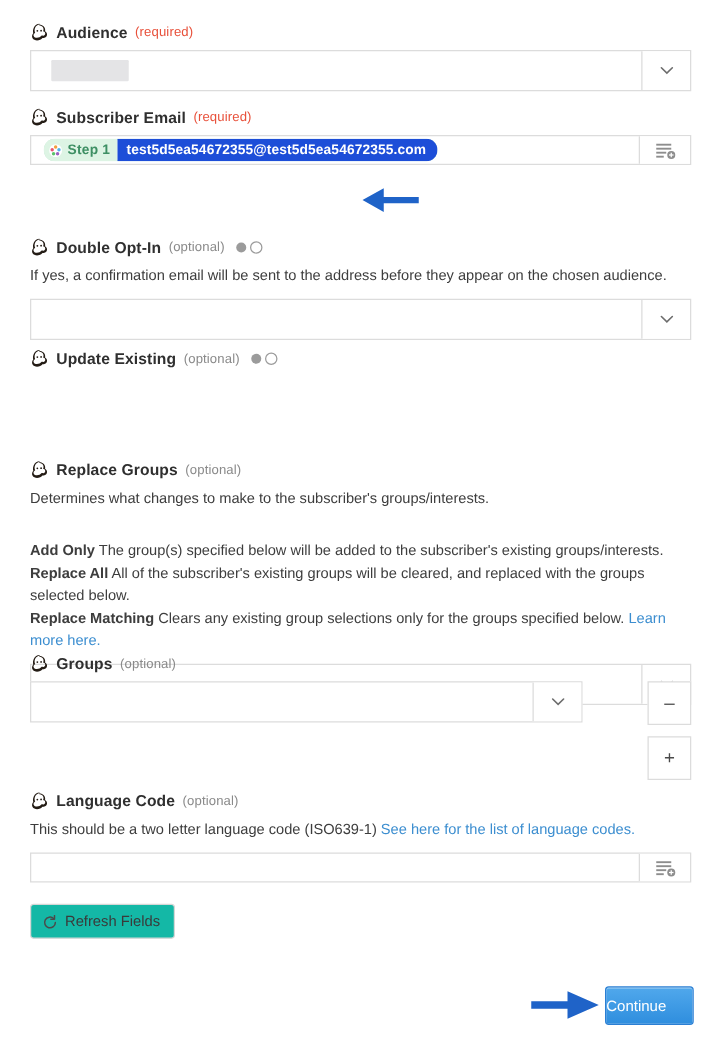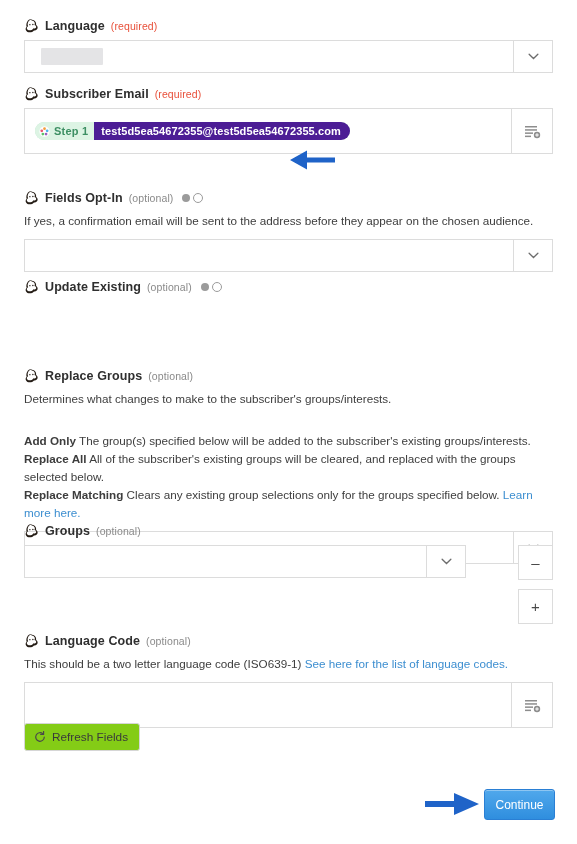--- a/index.html
+++ b/index.html
@@ -22,64 +22,64 @@
   .dot.filled{background:#9b9b9b;}
   .dot.hollow{background:#fff;border:1px solid #9b9b9b;}
 
   
   .help{font-size:11.7px;line-height:18px;color:#3d3d3d;margin:0 0 9px 0;}
   .help b{font-weight:bold;}
   .lnk{color:#3c8ed0;text-decoration:none;}
 
   
   .input-wrap{display:flex;align-items:stretch;border:1px solid #dcdcdc;background:#fff;height:33px;box-sizing:border-box;}
-  .input-wrap.tall{height:46px;}
+  .input-wrap.tall{height:24px;}
   .input-body{flex:1 1 auto;display:flex;align-items:center;padding:0 10px;font-size:12.5px;color:#333;overflow:hidden;}
   .redact{width:62px;height:17px;background:#e4e4e6;border-radius:1px;margin-left:6px;}
   .caret-btn{flex:0 0 38px;border-left:1px solid #dcdcdc;display:flex;align-items:center;justify-content:center;background:#fff;}
   .caret{width:11px;height:7px;}
   .fx-btn{flex:0 0 40px;border-left:1px solid #dcdcdc;display:flex;align-items:center;justify-content:center;background:#fff;}
 
   
   .pill{display:inline-flex;align-items:stretch;height:18px;border-radius:9px;overflow:hidden;
         font-size:11px;line-height:18px;box-shadow:0 0 0 1px rgba(70,180,120,.35) inset;}
   .pill-step{display:flex;align-items:center;gap:4px;background:#ddf4e4;color:#3d8f63;padding:0 6px 0 4px;font-weight:bold;letter-spacing:.2px;}
-  .pill-val{background:#4c1d95;color:#ffffff;padding:0 9px 0 7px;font-weight:bold;white-space:nowrap;letter-spacing:.1px;}
+  .pill-val{background:#1d4ed8;color:#ffffff;padding:0 9px 0 7px;font-weight:bold;white-space:nowrap;letter-spacing:.1px;}
   .zapdot{width:11px;height:11px;flex:0 0 11px;}
 
   
   .sq-col{position:absolute;right:24px;display:flex;flex-direction:column;gap:9px;}
   .sq{width:35px;height:35px;border:1px solid #dcdcdc;background:#fff;display:flex;align-items:center;justify-content:center;
       font-size:15px;color:#4a4a4a;box-sizing:border-box;}
 
   
-  .refresh{display:inline-flex;align-items:center;gap:6px;border:1px solid #d6d6d6;background:#84cc16;border-radius:3px;
+  .refresh{display:inline-flex;align-items:flex-end;gap:6px;border:1px solid #d6d6d6;background:#14b8a6;border-radius:3px;
            padding:6px 11px 6px 9px;font-size:11.8px;color:#3a3a3a;}
 
   
   .continue{position:absolute;left:484px;top:789px;width:69px;height:29px;border:1px solid #2a7fd4;border-radius:3px;
-            background:linear-gradient(#50a8ec,#2f8ede);color:#fff;font-size:12px;display:flex;align-items:center;justify-content:center;
+            background:linear-gradient(#50a8ec,#2f8ede);color:#fff;font-size:12px;display:flex;align-items:center;justify-content:flex-start;
             box-shadow:inset 0 1px 0 rgba(255,255,255,.35);}
 
   
   .arrow{position:absolute;pointer-events:none;}
 </style>
 </head>
 <body>
 
 <div class="page">
 
   <div class="field" style="position:absolute;top:18px;left:0;right:0;">
     <div class="label-row">
       <svg class="mc-icon" viewBox="0 0 24 24">
         <path fill="#241c15" d="M12.2 1.6c-3.1 0-6 2-7.4 5-1.1 2.3-1.3 4.9-.6 7.2-.9.9-1.5 2.1-1.6 3.4-.1 2.1 1.1 4.1 3 5 1.1.5 2.2.7 3.4.7 2.8 0 5.6-1.2 7-3.1.6.1 1.2.1 1.7 0 2.2-.3 3.9-2 4.1-4.1.2-1.9-.8-3.7-2.5-4.6.1-.5.1-1 .1-1.5 0-2.1-.9-4-2.5-5.2-1.4-1.1-3-1.7-4.7-1.8zm-.2 2.2c1.3 0 2.6.4 3.6 1.2 1.1.9 1.7 2.2 1.7 3.6 0 .6-.1 1.2-.3 1.8l-.3.9.9.3c1.2.4 2 1.6 1.9 2.8-.1 1.2-1.1 2.2-2.4 2.4-.5.1-1 0-1.5-.1l-.7-.2-.4.6c-1 1.5-3.3 2.5-5.6 2.5-.9 0-1.8-.2-2.6-.5-1.2-.6-1.9-1.8-1.8-3 .1-1 .6-1.9 1.4-2.4l.7-.5-.3-.8c-.7-1.9-.5-4.1.4-6 1.1-2.3 3.3-3.8 5.3-3.9z"></path>
         <circle cx="9.4" cy="10.6" r="1.15" fill="#241c15"></circle>
         <circle cx="14.2" cy="10.4" r="1.15" fill="#241c15"></circle>
       </svg>
-      <span class="label-text">Language</span>
+      <span class="label-text">Audience</span>
       <span class="req">(required)</span>
     </div>
     <div class="input-wrap">
       <div class="input-body">
         <div class="redact"></div>
       </div>
       <div class="caret-btn">
         <svg class="caret" viewBox="0 0 12 8">
             <path d="M1 1.4 6 6.3 11 1.4" fill="none" stroke="#6d6d6d" stroke-width="1.5" stroke-linecap="round"></path>
           </svg>
@@ -131,21 +131,21 @@
     <path d="M47 11.5 H19 V4.5 L2 14 L19 23.5 V16.5 H47 Z" fill="#1f63c8"></path>
   </svg>
 
   <div class="field" style="position:absolute;top:190px;left:0;right:0;">
     <div class="label-row">
       <svg class="mc-icon" viewBox="0 0 24 24">
         <path fill="#241c15" d="M12.2 1.6c-3.1 0-6 2-7.4 5-1.1 2.3-1.3 4.9-.6 7.2-.9.9-1.5 2.1-1.6 3.4-.1 2.1 1.1 4.1 3 5 1.1.5 2.2.7 3.4.7 2.8 0 5.6-1.2 7-3.1.6.1 1.2.1 1.7 0 2.2-.3 3.9-2 4.1-4.1.2-1.9-.8-3.7-2.5-4.6.1-.5.1-1 .1-1.5 0-2.1-.9-4-2.5-5.2-1.4-1.1-3-1.7-4.7-1.8zm-.2 2.2c1.3 0 2.6.4 3.6 1.2 1.1.9 1.7 2.2 1.7 3.6 0 .6-.1 1.2-.3 1.8l-.3.9.9.3c1.2.4 2 1.6 1.9 2.8-.1 1.2-1.1 2.2-2.4 2.4-.5.1-1 0-1.5-.1l-.7-.2-.4.6c-1 1.5-3.3 2.5-5.6 2.5-.9 0-1.8-.2-2.6-.5-1.2-.6-1.9-1.8-1.8-3 .1-1 .6-1.9 1.4-2.4l.7-.5-.3-.8c-.7-1.9-.5-4.1.4-6 1.1-2.3 3.3-3.8 5.3-3.9z"></path>
         <circle cx="9.4" cy="10.6" r="1.15" fill="#241c15"></circle>
         <circle cx="14.2" cy="10.4" r="1.15" fill="#241c15"></circle>
       </svg>
-      <span class="label-text">Fields Opt-In</span>
+      <span class="label-text">Double Opt-In</span>
       <span class="opt">(optional)</span>
       <span class="dots">
         <span class="dot filled"></span>
         <span class="dot hollow"></span>
       </span>
     </div>
     <p class="help">If yes, a confirmation email will be sent to the address before they appear on the chosen audience.</p>
     <div class="input-wrap">
       <div class="input-body"></div>
       <div class="caret-btn">

